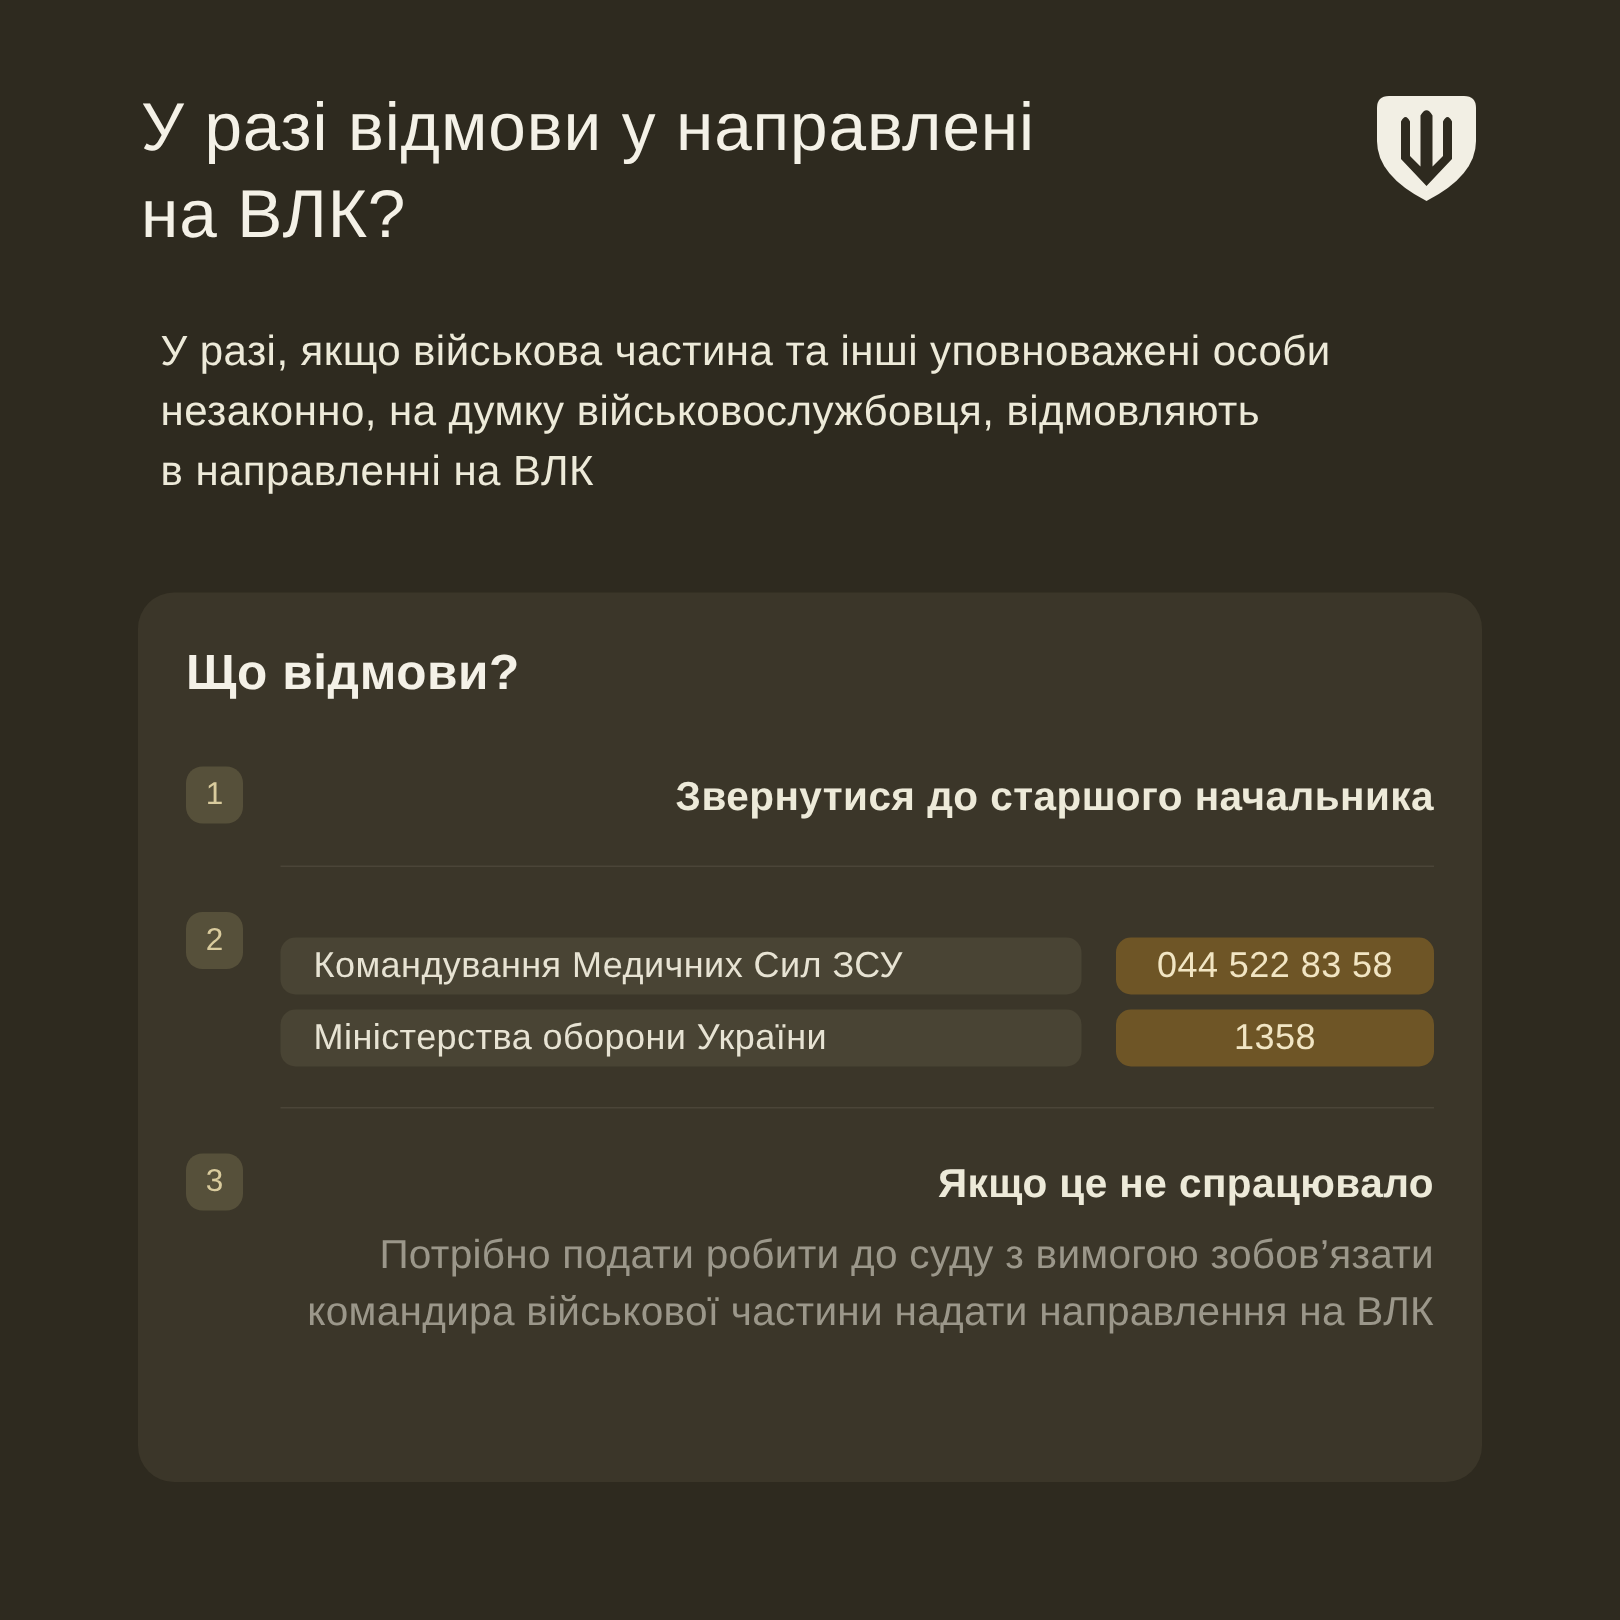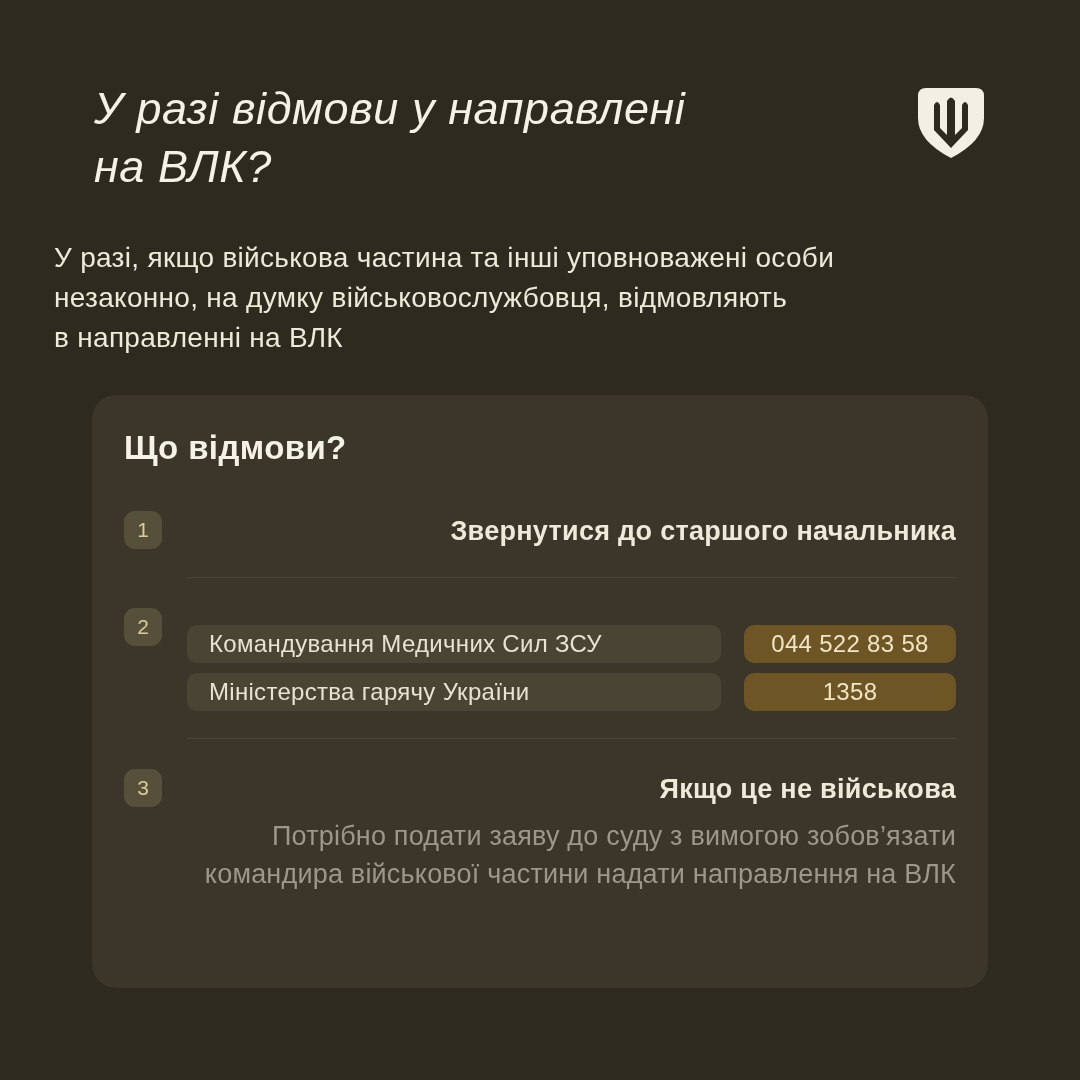--- a/index.html
+++ b/index.html
@@ -11,40 +11,39 @@
     height: 1080px;
     background: var(--bg, #2e2a1f);
     font-family: "Liberation Sans", "DejaVu Sans", sans-serif;
     overflow: hidden;
     position: relative;
   }
   .header {
     display: flex;
     justify-content: space-between;
     align-items: flex-start;
-    padding: 80px 92px 0 94px;
-    font-style: italic;
+    padding: 56px 92px 0 94px;
   }
   .page-title {
     font-size: 45px;
     line-height: 58px;
     font-weight: 500;
     letter-spacing: 0.6px;
     color: var(--text_title, #f4f1e7);
     white-space: pre-line;
     margin: 0;
   }
   .logo {
     width: 74px;
     height: 78px;
     flex-shrink: 0;
     margin-top: 4px;
   }
   .subtitle {
-    padding: 0 54px;
+    padding: 0 107px;
     margin-top: 42px;
     font-size: 28px;
     line-height: 40px;
     font-weight: 400;
     letter-spacing: 0.3px;
     color: var(--text_body, #edead9);
     white-space: pre-line;
   }
   .card {
     position: absolute;
@@ -173,30 +172,30 @@
 
   <div class="step">
     <div class="step-badge">2</div>
     <div class="step-body">
       <div class="hotlines">
         <div class="hotline-row">
           <div class="hotline-label">Командування Медичних Сил ЗСУ</div>
           <div class="hotline-phone">044 522 83 58</div>
         </div>
         <div class="hotline-row">
-          <div class="hotline-label">Міністерства гарячу України</div>
+          <div class="hotline-label">Міністерства оборони України</div>
           <div class="hotline-phone">1358</div>
         </div>
       </div>
     </div>
   </div>
 
   <div class="divider"></div>
 
   <div class="step">
     <div class="step-badge">3</div>
     <div class="step-body">
-      <div class="step-title">Якщо це не військова</div>
-      <div class="step-desc">Потрібно подати заяву до суду з вимогою зобов’язати
+      <div class="step-title">Якщо це не спрацювало</div>
+      <div class="step-desc">Потрібно подати робити до суду з вимогою зобов’язати
 командира військової частини надати направлення на ВЛК</div>
     </div>
   </div>
 </div>
 
 </body></html>

